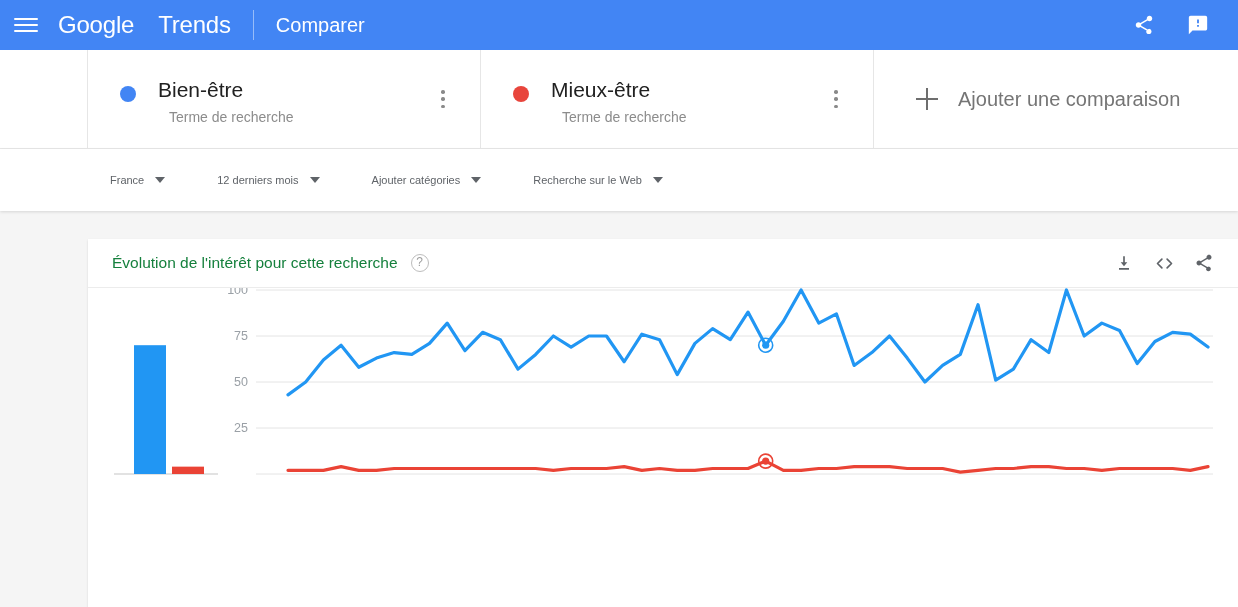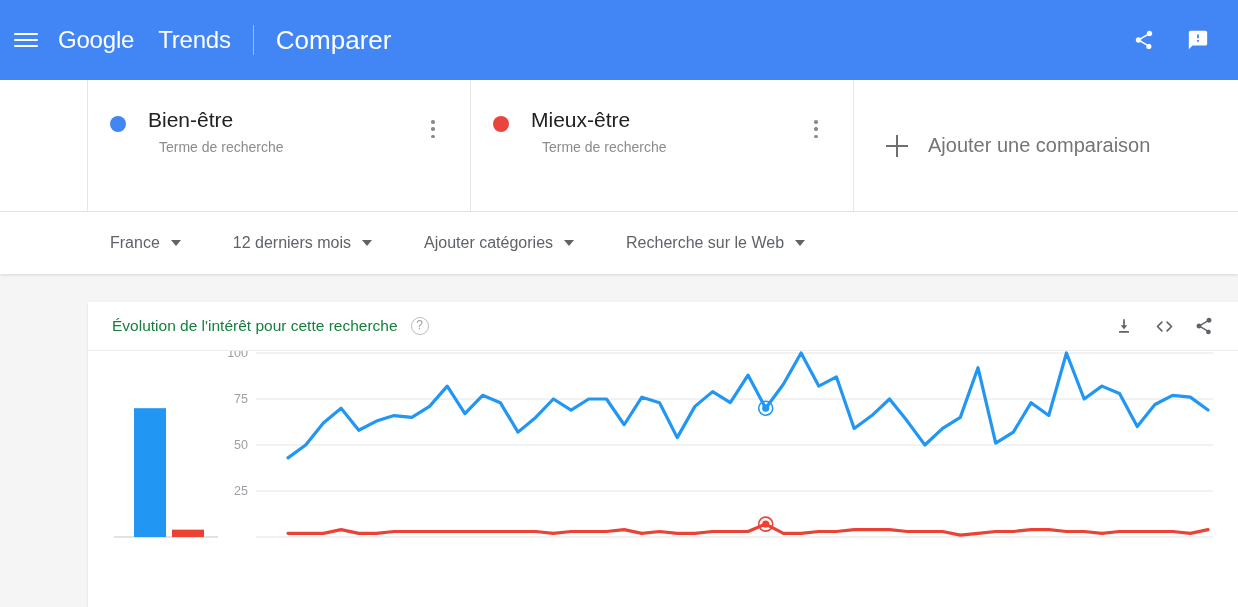--- a/index.html
+++ b/index.html
@@ -6,21 +6,21 @@
   html, body {
     width: 1238px; height: 607px;
     font-family: "Liberation Sans", sans-serif;
     background: #f5f5f5;
     overflow: hidden;
     -webkit-font-smoothing: antialiased;
   }
 
   
   .appbar {
-    height: 80px;
+    height: 50px;
     background: #4285f4;
     display: flex;
     align-items: center;
     padding: 0 20px 0 14px;
     position: relative;
     z-index: 5;
   }
   .hamburger {
     width: 24px; height: 24px;
     display: flex; flex-direction: column; justify-content: center;
@@ -32,36 +32,37 @@
     font-size: 24px; color: #fff; letter-spacing: -0.2px;
     cursor: pointer;
   }
   .brand .g { font-weight: 500; }
   .brand .t { font-weight: 400; margin-left: 24px; }
   .bar-divider {
     width: 1px; height: 30px; background: rgba(255,255,255,0.45);
     margin: 0 22px;
   }
   .appbar-link {
-    font-size: 26px; color: #fff; cursor: pointer; font-weight: 400;
+    font-size: 20px; color: #fff; cursor: pointer; font-weight: 400;
   }
   .appbar-spacer { flex: 1; }
   .appbar-icon {
     width: 40px; height: 40px;
     display: flex; align-items: center; justify-content: center;
     cursor: pointer; margin-left: 14px;
   }
   .appbar-icon svg { display: block; }
 
   
   .compare-row {
     display: flex;
-    height: 132px;
+    height: 99px;
     background: #fff;
     border-bottom: 1px solid #e8e8e8;
+    gap: 10px;
   }
   .compare-gutter { width: 88px; flex: none; border-right: 1px solid #e6e6e6; }
   .compare-card {
     position: relative;
     display: flex;
     align-items: flex-start;
     padding: 26px 0 0 22px;
     border-right: 1px solid #e6e6e6;
     cursor: pointer;
   }
@@ -99,21 +100,21 @@
     background: #fff;
     display: flex; align-items: center;
     padding-left: 110px;
     box-shadow: 0 1px 3px rgba(0,0,0,0.13);
     position: relative; z-index: 2;
   }
   .filter {
     display: flex; align-items: center;
     margin-right: 52px; cursor: pointer;
   }
-  .filter-label { font-size: 16px; color: #5f6368; }
+  .filter-label { font-size: 11px; color: #5f6368; }
   .caret {
     width: 0; height: 0; margin-left: 11px;
     border-left: 5px solid transparent;
     border-right: 5px solid transparent;
     border-top: 6px solid #5f6368;
   }
 
   
   .content { padding: 28px 0 0 88px; height: 100%; }
   .chart-card {

